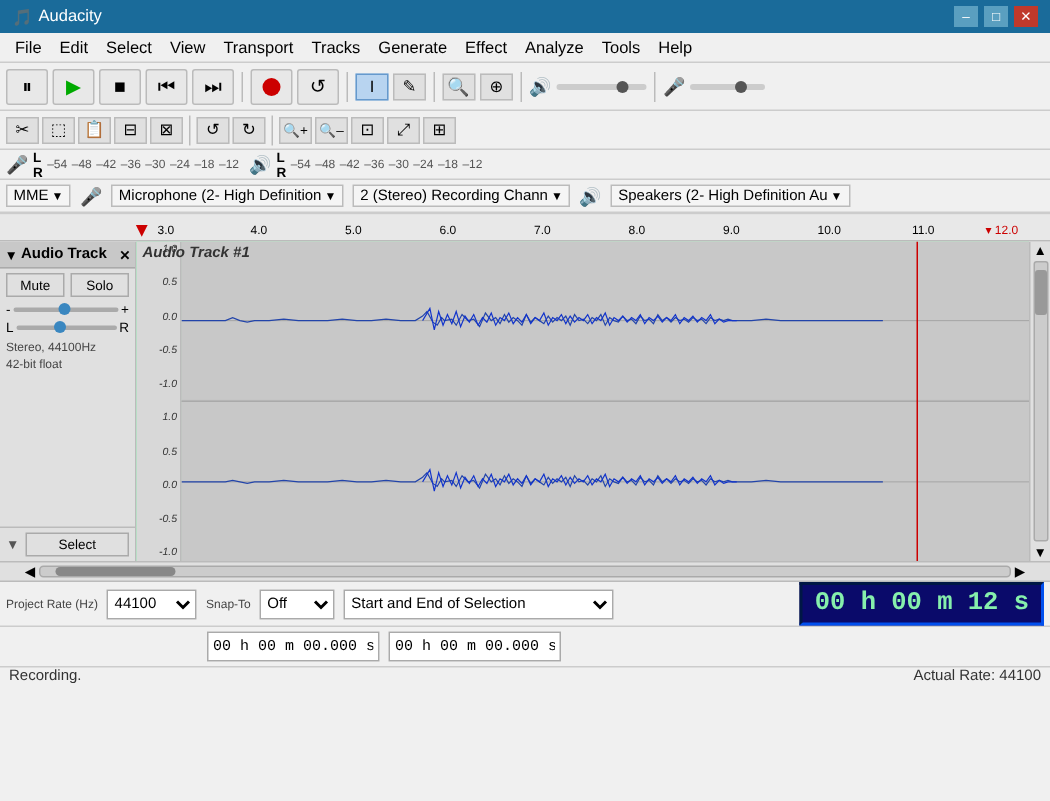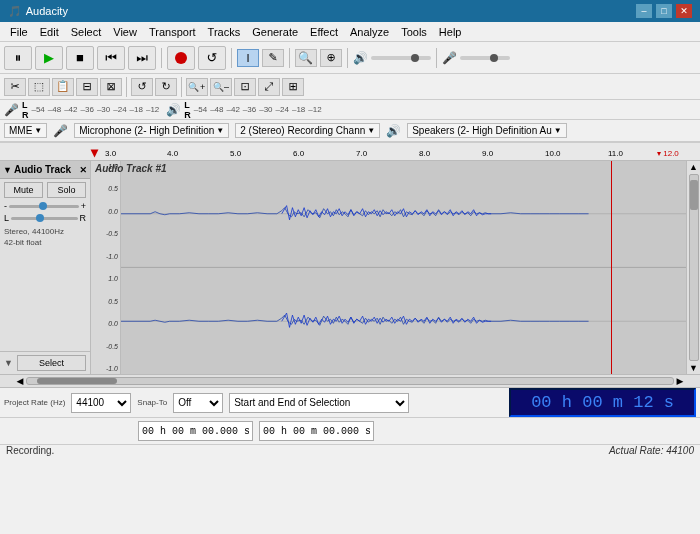--- a/index.html
+++ b/index.html
@@ -365,30 +365,30 @@
     <select style="height:20px;font-size:10px;background:#fff;border:1px solid #aaa;width:50px;cursor:pointer;">
       <option>Off</option>
     </select>
 
     <div style="display:flex;flex-direction:column;flex:1;">
       <select style="height:20px;font-size:10px;background:#fff;border:1px solid #aaa;width:180px;cursor:pointer;">
         <option>Start and End of Selection</option>
       </select>
     </div>
 
-    <div style="background:#0a0a6a;color:#3b82f6;font-family:'Courier New',monospace;font-size:17px;font-weight:normal;padding:3px 20px;border:2px inset #003399;display:flex;align-items:center;min-width:155px;justify-content:center;">00 h 00 m 12 s</div>
+    <div style="background:#0a0a6a;color:#86efac;font-family:'Courier New',monospace;font-size:17px;font-weight:bold;padding:3px 8px;border:2px inset #003399;display:flex;align-items:center;min-width:155px;justify-content:center;">00 h 00 m 12 s</div>
   </div>
 
   <div style="display:flex;align-items:center;padding:2px 4px;gap:6px;height:26px;">
 
     <div style="width:66px;"></div>
 
     <div style="width:56px;"></div>
 
     <input type="text" style="height: 20px; background: rgb(255, 255, 255); border: 1px solid rgb(170, 170, 170); font-size: 10px; padding: 0px 3px; width: 115px; font-family: &quot;Courier New&quot;, monospace;" value="00 h 00 m 00.000 s">
     <input type="text" style="height: 20px; background: rgb(255, 255, 255); border: 1px solid rgb(170, 170, 170); font-size: 10px; padding: 0px 3px; width: 115px; font-family: &quot;Courier New&quot;, monospace;" value="00 h 00 m 00.000 s">
   </div>
 </div>
 
 <div id="status-bar" style="height:20px;background:#f0f0f0;border-top:1px solid #ccc;display:flex;align-items:flex-start;padding:0 6px;">
   <span style="font-size:10px;color:#333;">Recording.</span>
-  <span style="margin-left:auto;font-size:10px;color:#333;font-style:italic;">Actual Rate: 44100</span>
+  <span style="margin-left:auto;font-size:10px;color:#333;">Actual Rate: 44100</span>
 </div>
 
 </body></html>

